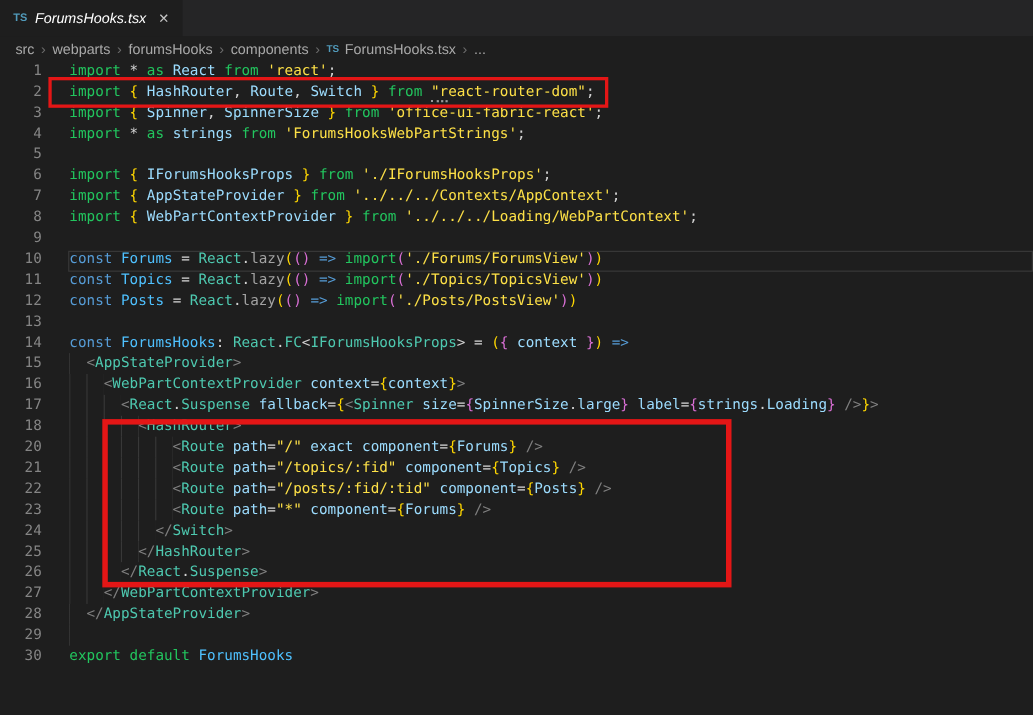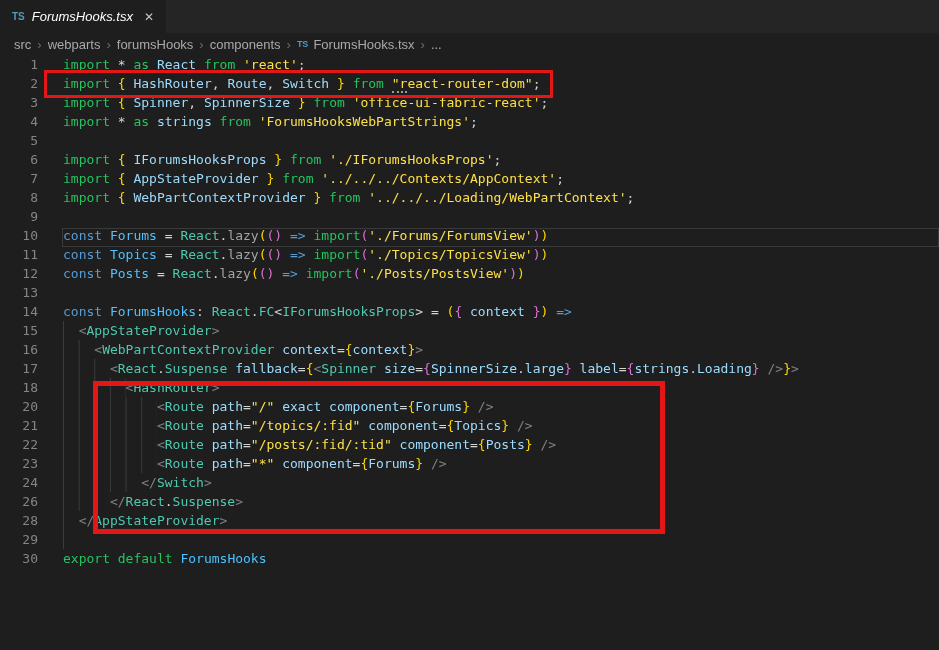--- a/index.html
+++ b/index.html
@@ -164,24 +164,32 @@
     </div>
     <div class="line">
       <div class="num">23</div>
       <div class="code"><span class="ind" style="width: 12ch;"></span><span class="tk-tg">&lt;</span><span class="tk-ty">Route</span><span class="tk-id"> path</span><span class="tk-pu">=</span><span class="tk-st">"*"</span><span class="tk-id"> component</span><span class="tk-pu">=</span><span class="tk-b1">{</span><span class="tk-id">Forums</span><span class="tk-b1">}</span><span class="tk-tg"> /&gt;</span></div>
     </div>
     <div class="line">
       <div class="num">24</div>
       <div class="code"><span class="ind" style="width: 10ch;"></span><span class="tk-tg">&lt;/</span><span class="tk-ty">Switch</span><span class="tk-tg">&gt;</span></div>
     </div>
     <div class="line">
+      <div class="num">25</div>
+      <div class="code"><span class="ind" style="width: 8ch;"></span><span class="tk-tg">&lt;/</span><span class="tk-ty">HashRouter</span><span class="tk-tg">&gt;</span></div>
+    </div>
+    <div class="line">
       <div class="num">26</div>
       <div class="code"><span class="ind" style="width: 6ch;"></span><span class="tk-tg">&lt;/</span><span class="tk-ty">React</span><span class="tk-pu">.</span><span class="tk-ty">Suspense</span><span class="tk-tg">&gt;</span></div>
     </div>
     <div class="line">
+      <div class="num">27</div>
+      <div class="code"><span class="ind" style="width: 4ch;"></span><span class="tk-tg">&lt;/</span><span class="tk-ty">WebPartContextProvider</span><span class="tk-tg">&gt;</span></div>
+    </div>
+    <div class="line">
       <div class="num">28</div>
       <div class="code"><span class="ind" style="width: 2ch;"></span><span class="tk-tg">&lt;/</span><span class="tk-ty">AppStateProvider</span><span class="tk-tg">&gt;</span></div>
     </div>
     <div class="line">
       <div class="num">29</div>
       <div class="code"><span class="ind" style="width: 2ch;"></span></div>
     </div>
     <div class="line">
       <div class="num">30</div>
       <div class="code"><span class="tk-kw">export </span><span class="tk-kw">default </span><span class="tk-cb">ForumsHooks</span></div>

